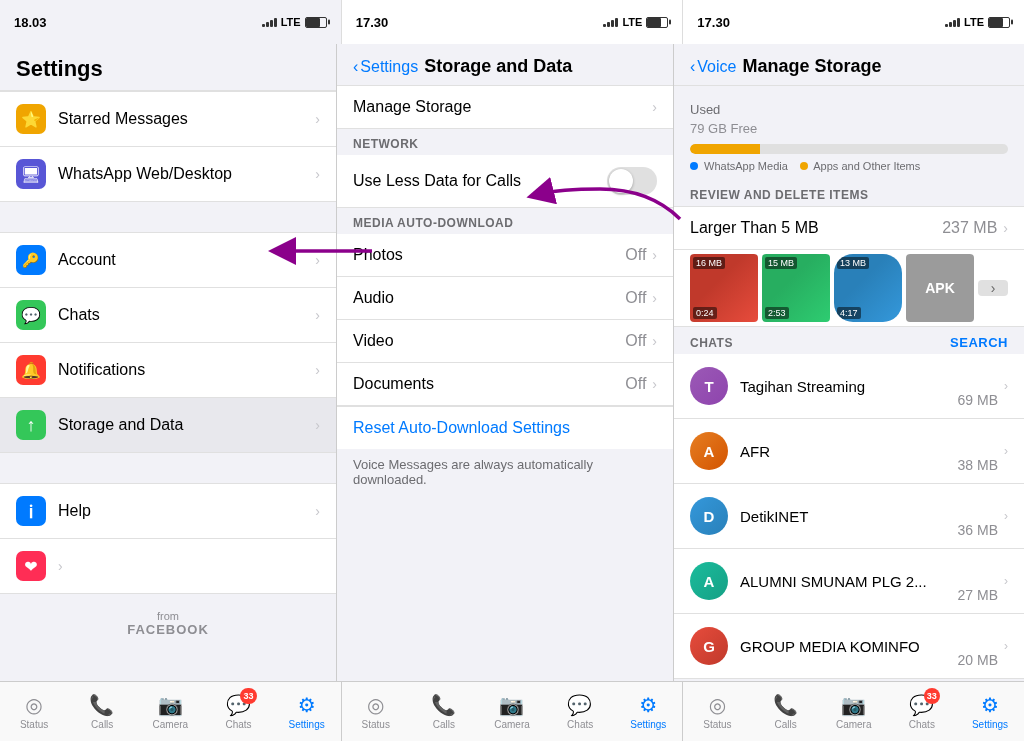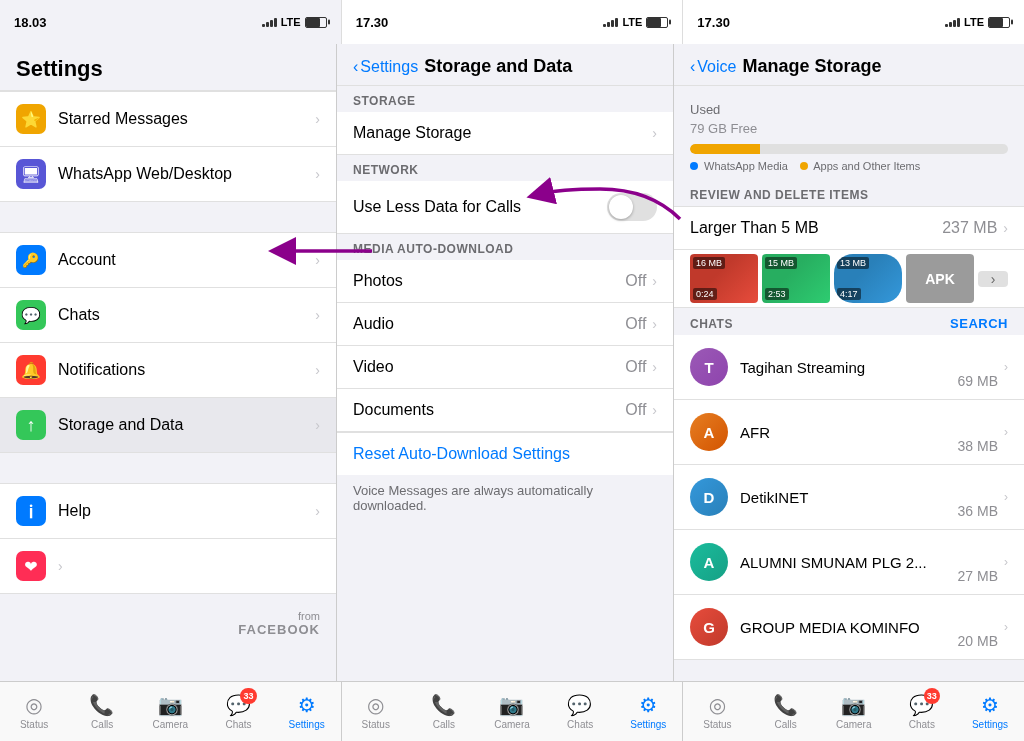--- a/index.html
+++ b/index.html
@@ -91,21 +91,21 @@
     .icon-friend { background: #ff2d55; }
 
     .item-label {
       flex: 1; font-size: 16px; color: #000;
     }
     .item-chevron {
       color: #c7c7cc; font-size: 14px;
     }
     .settings-separator { height: 30px; }
     .facebook-footer {
-      text-align: right; padding: 16px; color: #8e8e93; font-size: 12px;
+      text-align: center; padding: 16px; color: #8e8e93; font-size: 12px;
     }
     .facebook-footer .from { font-size: 11px; color: #8e8e93; }
     .facebook-footer .brand { font-size: 13px; font-weight: 600; color: #8e8e93; letter-spacing: 1px; }
 
     
     .panel-middle {
       width: 342px;
       background: #f2f2f7;
       display: flex;
       flex-direction: column;
@@ -190,21 +190,21 @@
     .larger-than {
       background: #fff; padding: 12px 16px; border-top: 0.5px solid #e0e0e0; border-bottom: 0.5px solid #e0e0e0;
       display: flex; align-items: center;
     }
     .larger-label { flex: 1; font-size: 16px; color: #000; font-weight: 500; }
     .larger-size { font-size: 16px; color: #8e8e93; margin-right: 6px; }
     .thumbnails-row {
       display: flex; gap: 4px; padding: 4px 16px 4px; background: #fff; border-bottom: 0.5px solid #e0e0e0;
     }
     .thumb {
-      width: 68px; height: 49px; border-radius: 4px; background: #888; position: relative; overflow: hidden; flex-shrink: 0;
+      width: 68px; height: 68px; border-radius: 4px; background: #888; position: relative; overflow: hidden; flex-shrink: 0;
     }
     .thumb-size {
       position: absolute; top: 3px; left: 3px;
       background: rgba(0,0,0,0.5); color: #fff; font-size: 9px; padding: 1px 3px; border-radius: 2px;
     }
     .thumb-duration {
       position: absolute; bottom: 3px; left: 3px;
       background: rgba(0,0,0,0.5); color: #fff; font-size: 9px; padding: 1px 3px; border-radius: 2px;
     }
     .thumb-img1 { background: linear-gradient(135deg, #c0392b 40%, #e74c3c 100%); }
@@ -409,21 +409,20 @@
       </div>
     </div>
   </div>
 
   <div class="panel-middle">
     <div class="panel-nav">
       <span class="nav-back">‹ <span>Settings</span></span>
       <span class="nav-title">Storage and Data</span>
     </div>
 
-    <div class="section-header">STORAGE</div>
     <div class="mid-item">
       <span class="mid-item-label">Manage Storage</span>
       <span class="mid-chevron">›</span>
     </div>
 
     <div class="section-header">NETWORK</div>
     <div class="mid-item">
       <span class="mid-item-label">Use Less Data for Calls</span>
       <div class="toggle-switch off">
         <div class="toggle-knob"></div>

